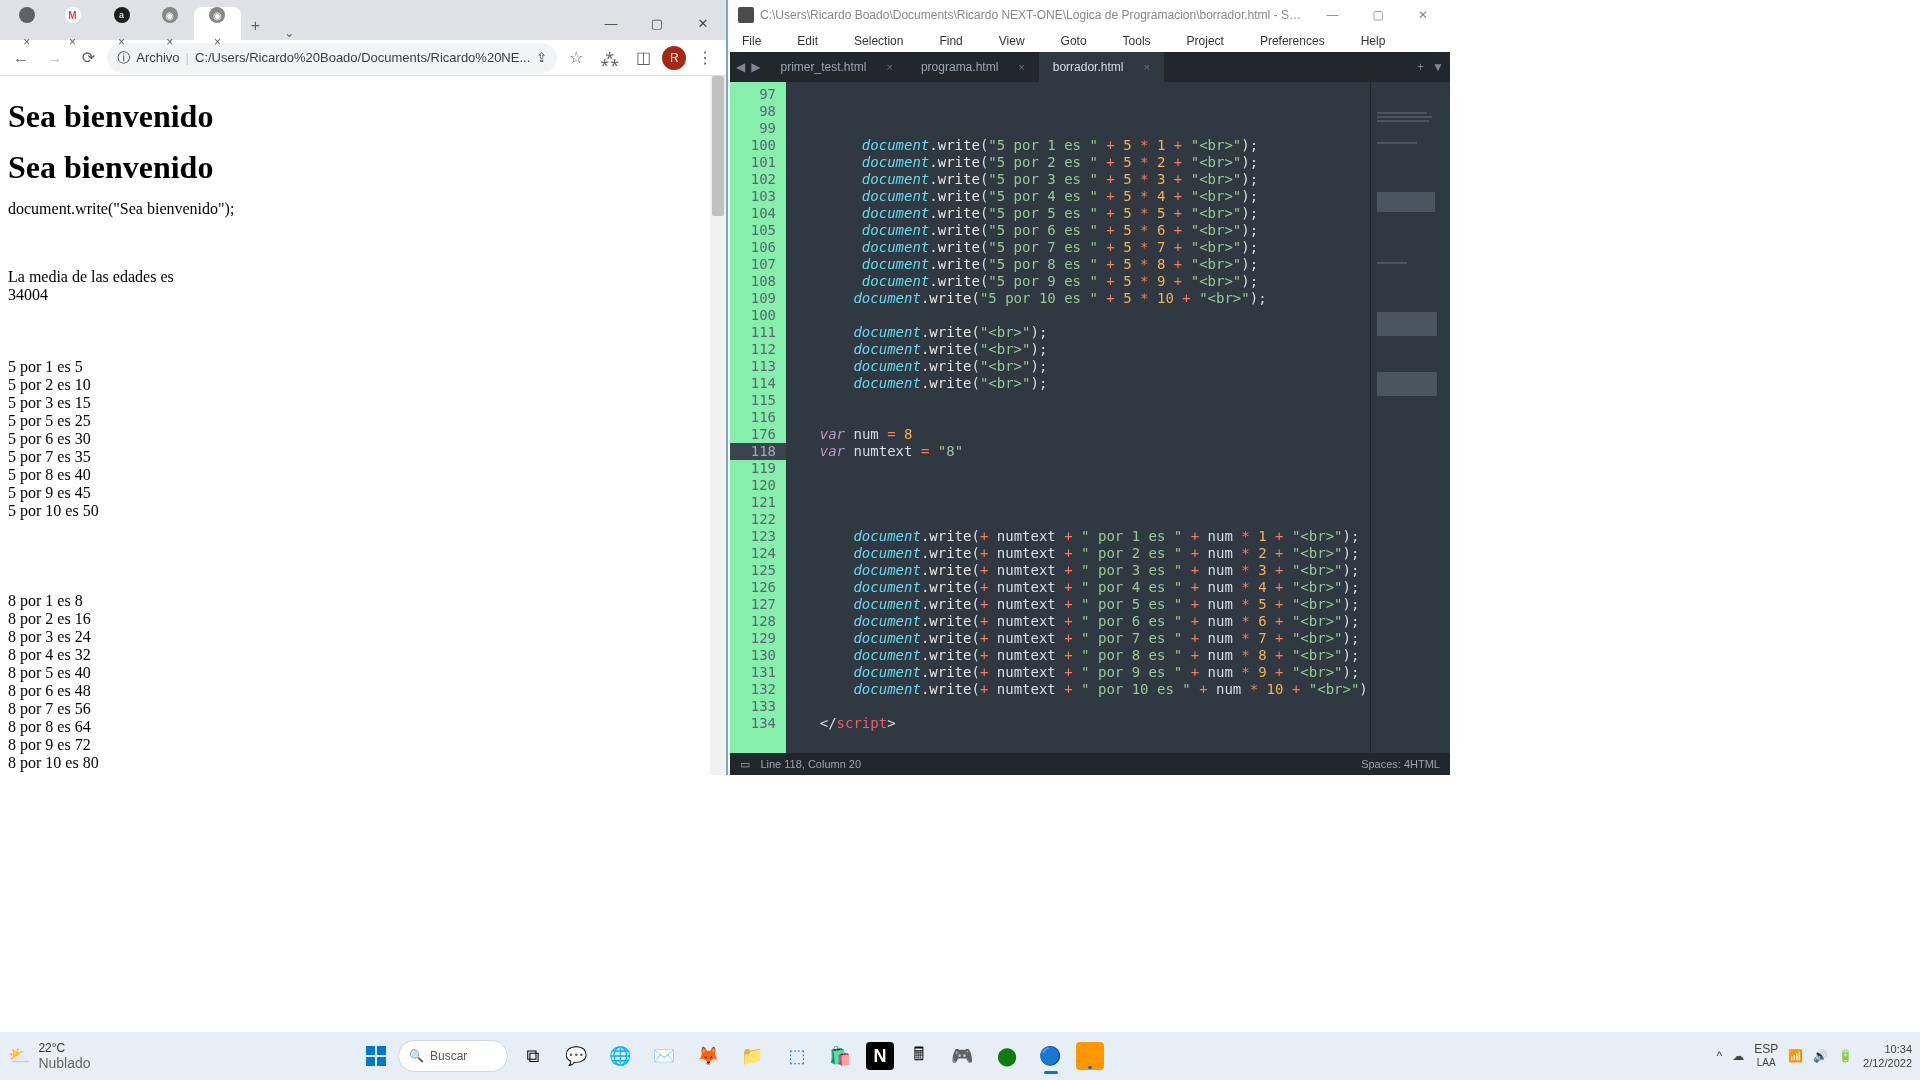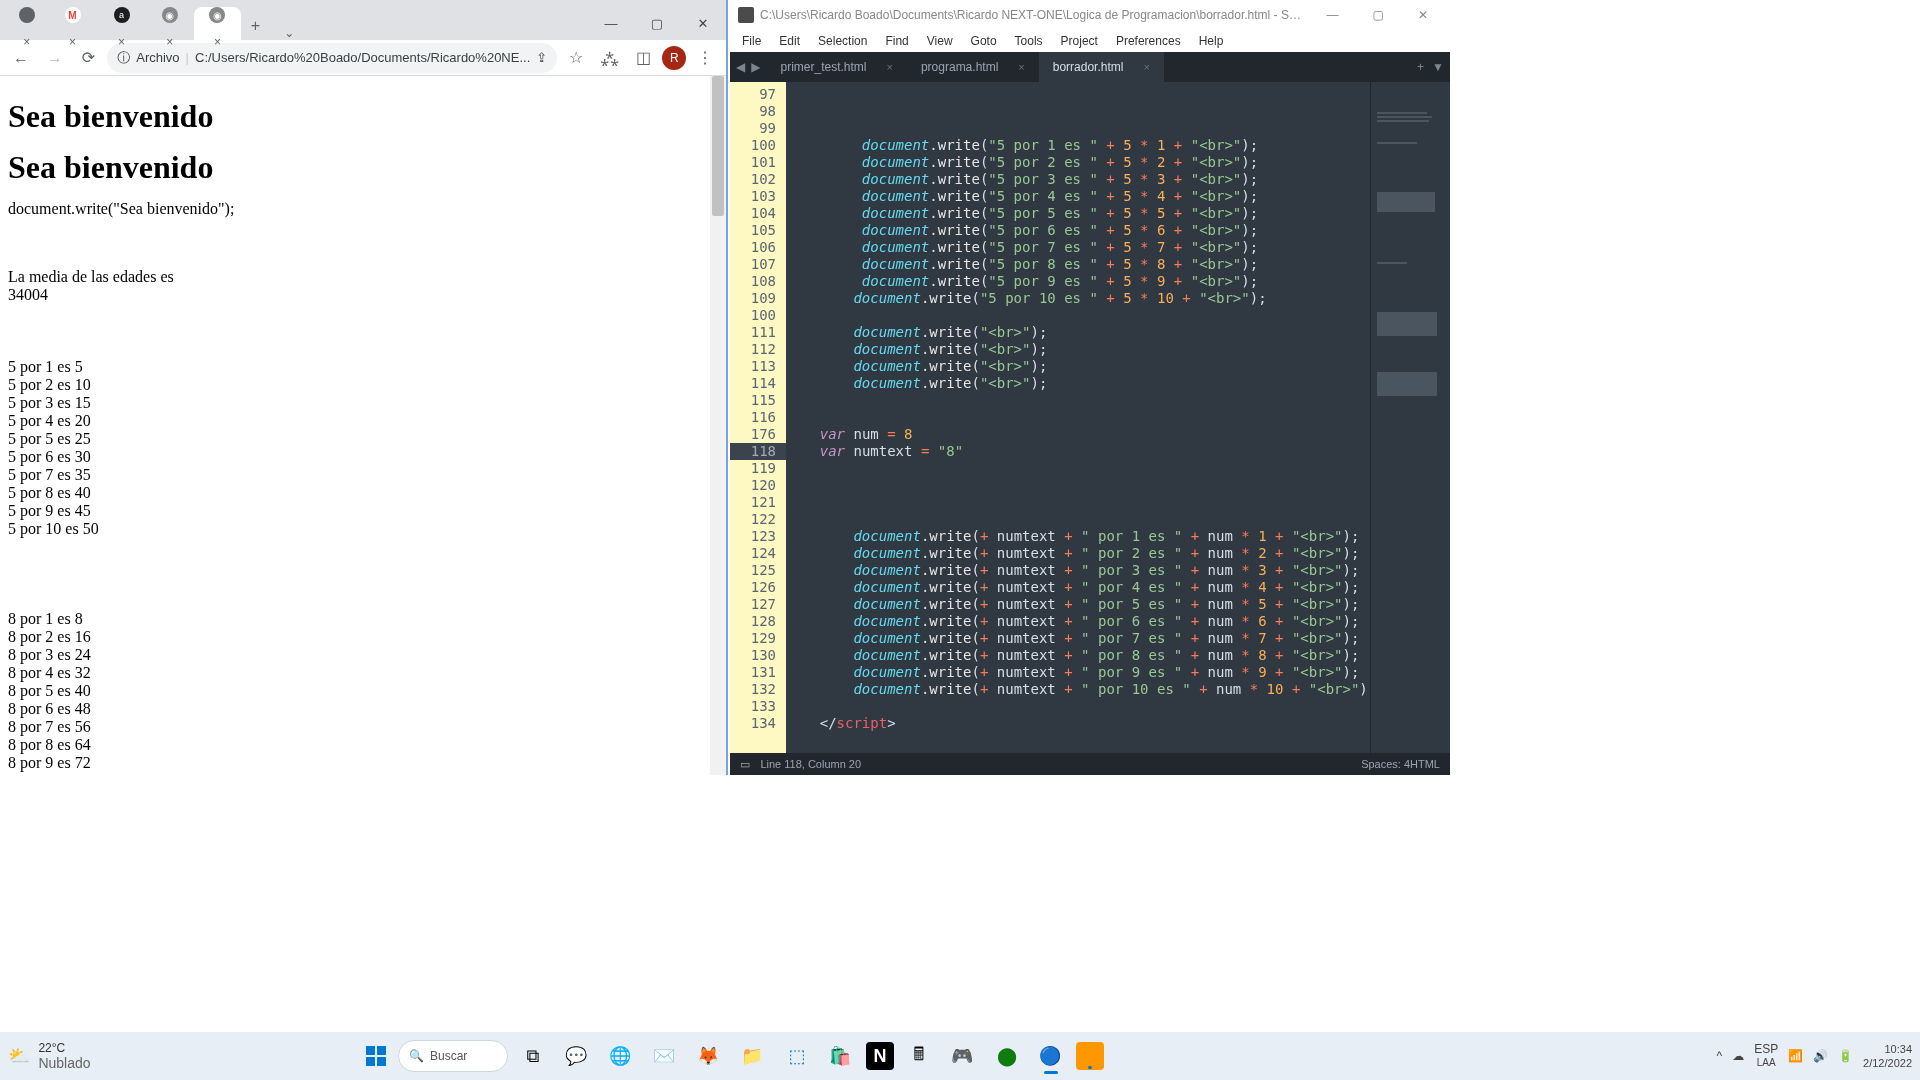--- a/index.html
+++ b/index.html
@@ -27,30 +27,30 @@
 
 .page { flex:1; overflow:auto; padding:8px; font-family:"Times New Roman",serif; font-size:16px; color:#000; position:relative; }
 .page::-webkit-scrollbar { width:16px; }
 .page::-webkit-scrollbar-thumb { background:#c1c1c1; }
 .page h1 { font-size:32px; font-weight:bold; margin:14px 0; }
 
 
 .sublime { position:absolute; left:730px; top:0; width:720px; height:775px; background:#303841; color:#d8dee9; display:flex; flex-direction:column; }
 .sublime .tb { height:30px; background:#fff; display:flex; align-items:center; padding:0 8px; gap:6px; color:#888; font-size:12px; }
 .sublime .tb .ttl { flex:1; overflow:hidden; white-space:nowrap; text-overflow:ellipsis; }
-.sublime .menu { height:22px; background:#fff; display:flex; align-items:center; padding:0 4px; gap:2px; font-size:12px; color:#333; }
+.sublime .menu { height:22px; background:#fff; display:flex; align-items:center; padding:0 4px; gap:20px; font-size:12px; color:#333; }
 .sublime .menu span { padding:2px 8px; cursor:pointer; }
 .sublime .tabs { height:30px; background:#22272e; display:flex; align-items:stretch; }
 .sublime .navarr { display:flex; align-items:center; padding:0 6px; gap:6px; color:#7c8693; }
 .sublime .stab { padding:0 14px; display:flex; align-items:center; gap:20px; color:#9aa4b1; font-size:12px; cursor:pointer; position:relative; }
 .sublime .stab.active { background:#303841; color:#d8dee9; }
 .sublime .stab .x { color:#6a737d; font-size:11px; }
 .sublime .tabs .right { margin-left:auto; display:flex; align-items:center; padding:0 6px; gap:8px; color:#7c8693; }
 .sublime .editor { flex:1; display:flex; overflow:hidden; font-family:Consolas,monospace; font-size:14px; }
-.gutter { width:56px; background:#fef9c3; color:#5b6673; text-align:right; padding:4px 10px 4px 0; line-height:17px; }
+.gutter { width:56px; background:#86efac; color:#5b6673; text-align:right; padding:4px 10px 4px 0; line-height:17px; }
 .gutter .cur { background:#3b434d; color:#a1aab5; margin-right:-10px; padding-right:10px; }
 .code { flex:1; padding:4px 0; line-height:17px; white-space:pre; overflow:hidden; }
 .minimap { width:80px; background:#303841; border-left:1px solid #22272e; position:relative; }
 .minimap .blk { position:absolute; background:#4a5560; height:2px; }
 .status { height:22px; background:#22272e; display:flex; align-items:center; padding:0 10px; font-size:11px; color:#9aa4b1; }
 .status .r { margin-left:auto; display:flex; }
 
 .c-obj { color:#66d9ef; font-style:italic; }
 .c-fn  { color:#e5e5e5; }
 .c-p   { color:#d8dee9; }
@@ -138,21 +138,20 @@
     <h1>Sea bienvenido</h1>
     <h1>Sea bienvenido</h1>
     <p style="margin:14px 0">document.write("Sea bienvenido");</p>
     <br><br>
     <p>La media de las edades es</p>
     <p>34004</p>
     <br><br><br>
     <p>5 por 1 es 5</p>
     <p>5 por 2 es 10</p>
     <p>5 por 3 es 15</p>
-    <p>5 por 4 es 20</p>
     <p>5 por 5 es 25</p>
     <p>5 por 6 es 30</p>
     <p>5 por 7 es 35</p>
     <p>5 por 8 es 40</p>
     <p>5 por 9 es 45</p>
     <p>5 por 10 es 50</p>
     <br><br><br><br>
     <p>8 por 1 es 8</p>
     <p>8 por 2 es 16</p>
     <p>8 por 3 es 24</p>

